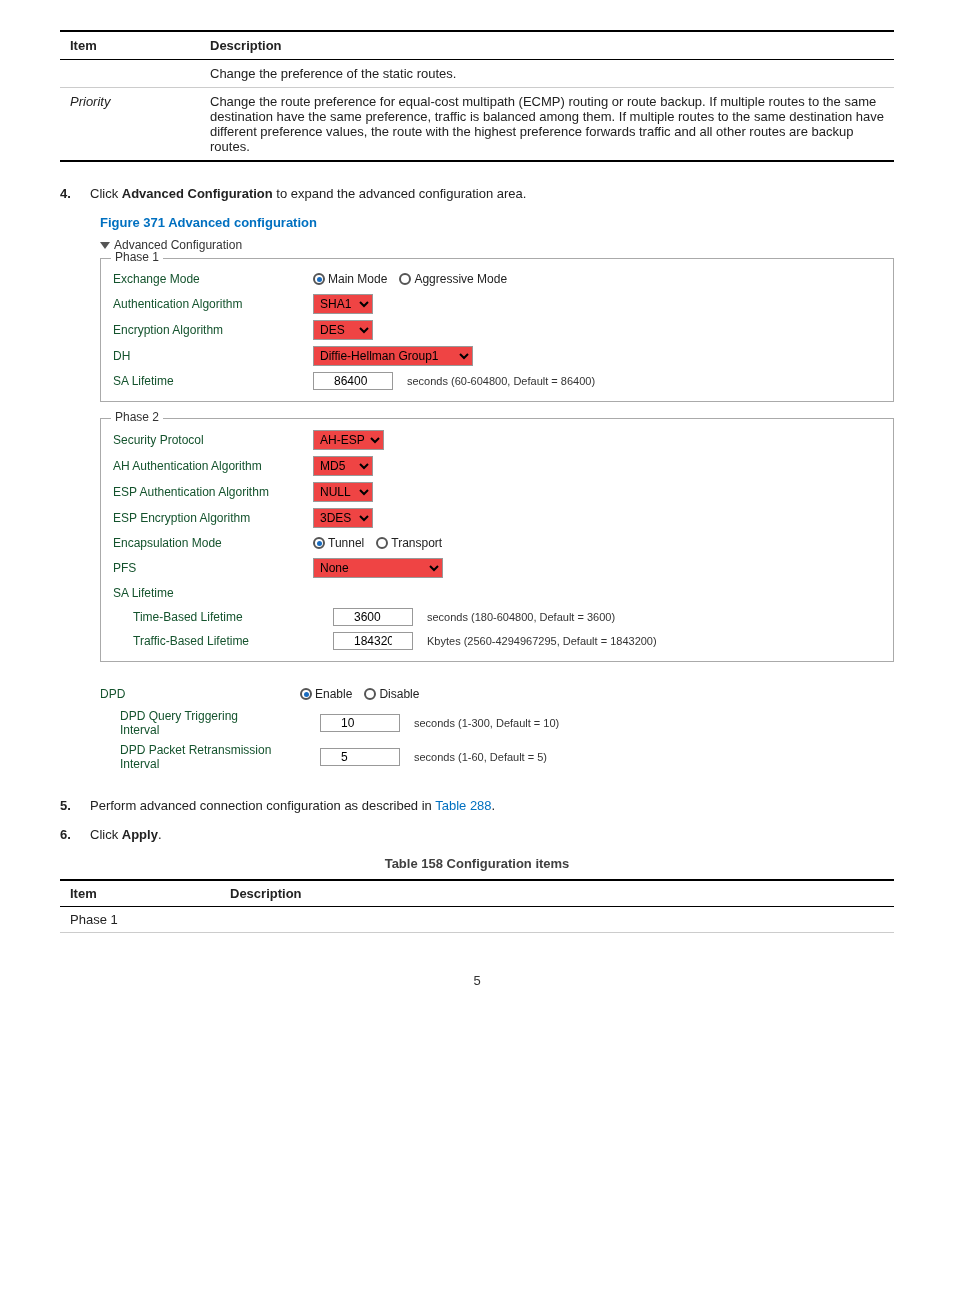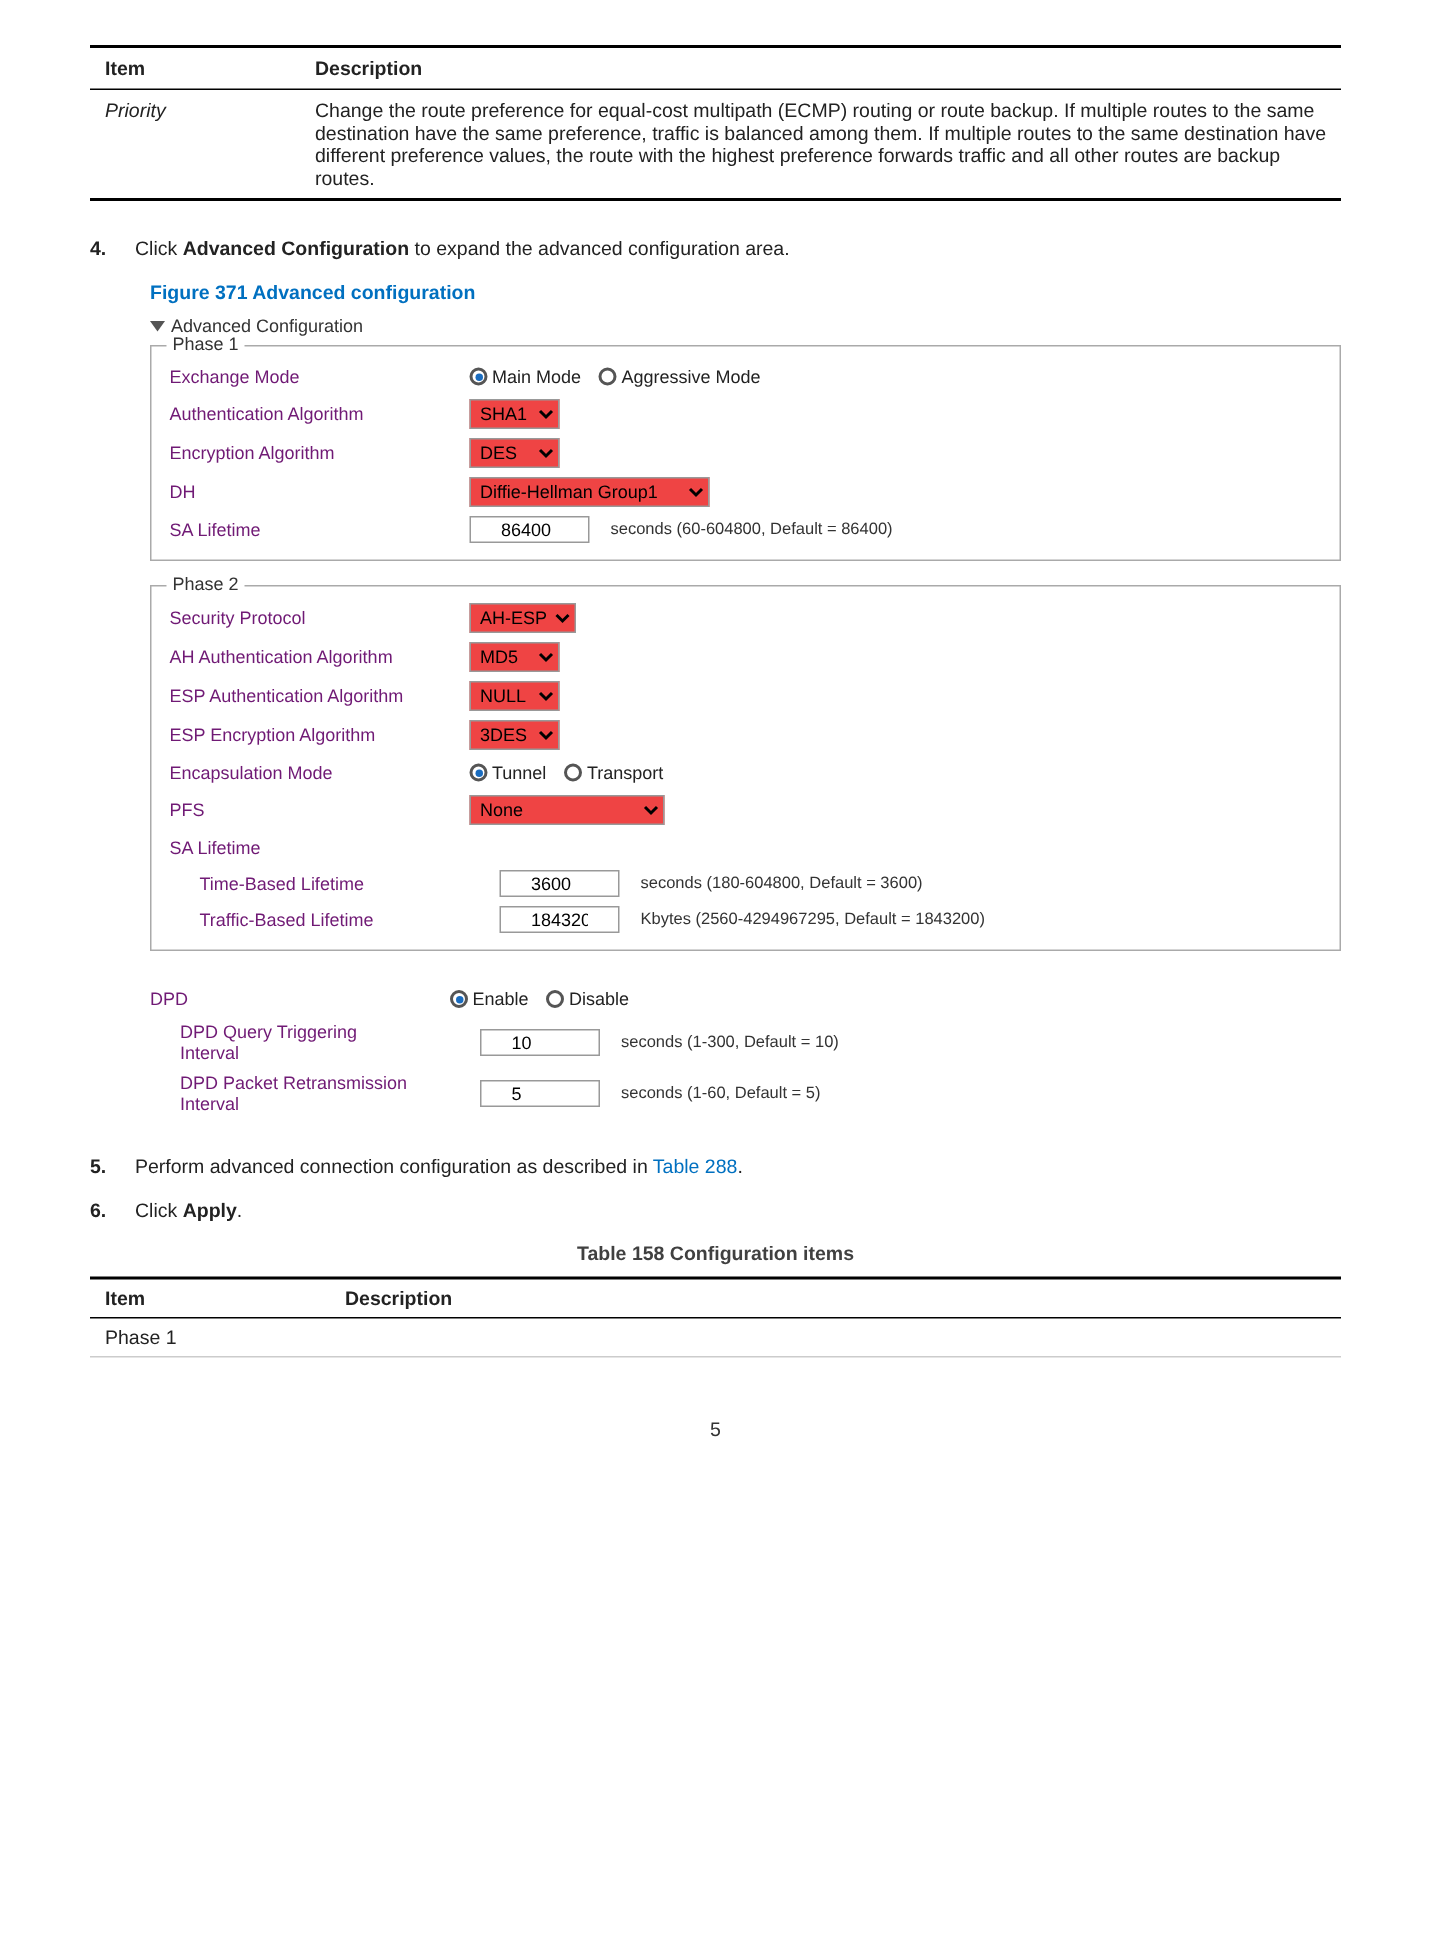--- a/index.html
+++ b/index.html
@@ -104,21 +104,21 @@
     .cfg-row {
       display: flex;
       align-items: center;
       padding: 3px 0;
       font-size: 12px;
       min-height: 24px;
     }
     .cfg-label {
       width: 200px;
       min-width: 200px;
-      color: #701a75;
+      color: #14532d;
       font-size: 12px;
     }
     .cfg-control {
       display: flex;
       align-items: center;
       gap: 8px;
       font-size: 12px;
     }
     .cfg-select {
       border: 1px solid #999;
@@ -216,20 +216,24 @@
 <body>
 
 <table class="doc-table">
   <thead>
     <tr>
       <th>Item</th>
       <th>Description</th>
     </tr>
   </thead>
   <tbody>
+    <tr>
+      <td class="item-col"></td>
+      <td>Change the preference of the static routes.</td>
+    </tr>
     <tr>
       <td class="item-col">Priority</td>
       <td>Change the route preference for equal-cost multipath (ECMP) routing or route backup. If multiple routes to the same destination have the same preference, traffic is balanced among them. If multiple routes to the same destination have different preference values, the route with the highest preference forwards traffic and all other routes are backup routes.</td>
     </tr>
   </tbody>
 </table>
 
 <div class="step">
   <span class="step-num">4.</span>
   <span class="step-text">

